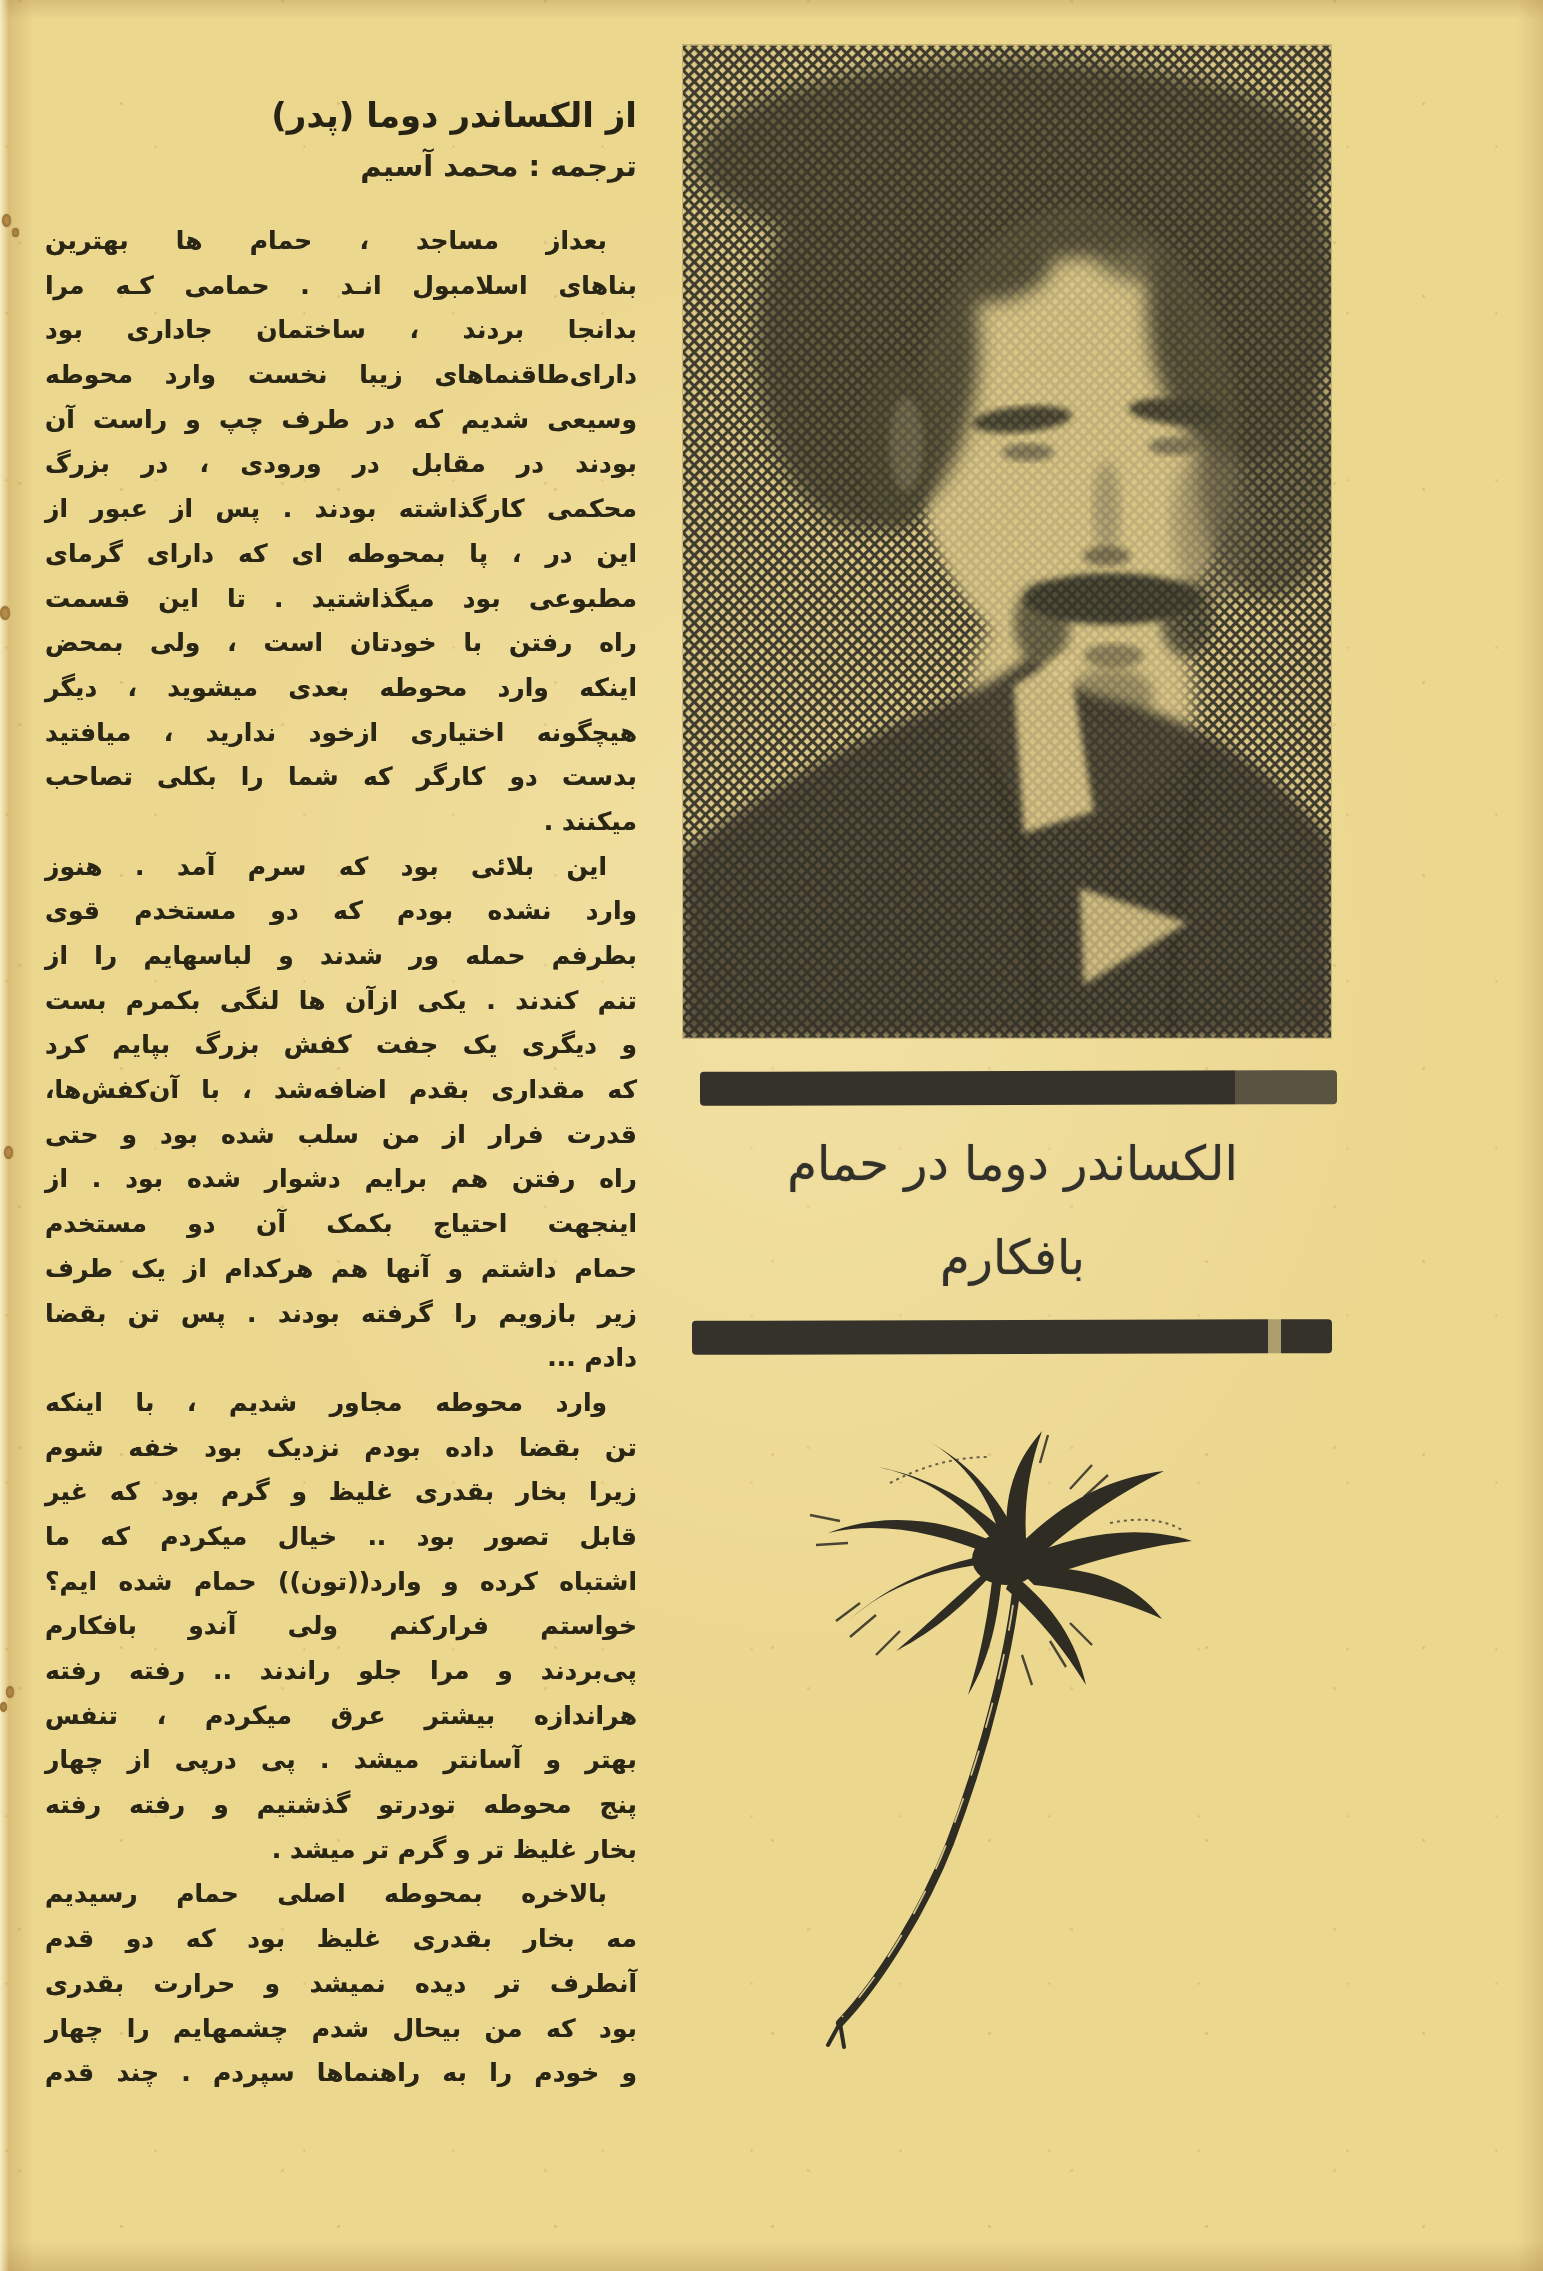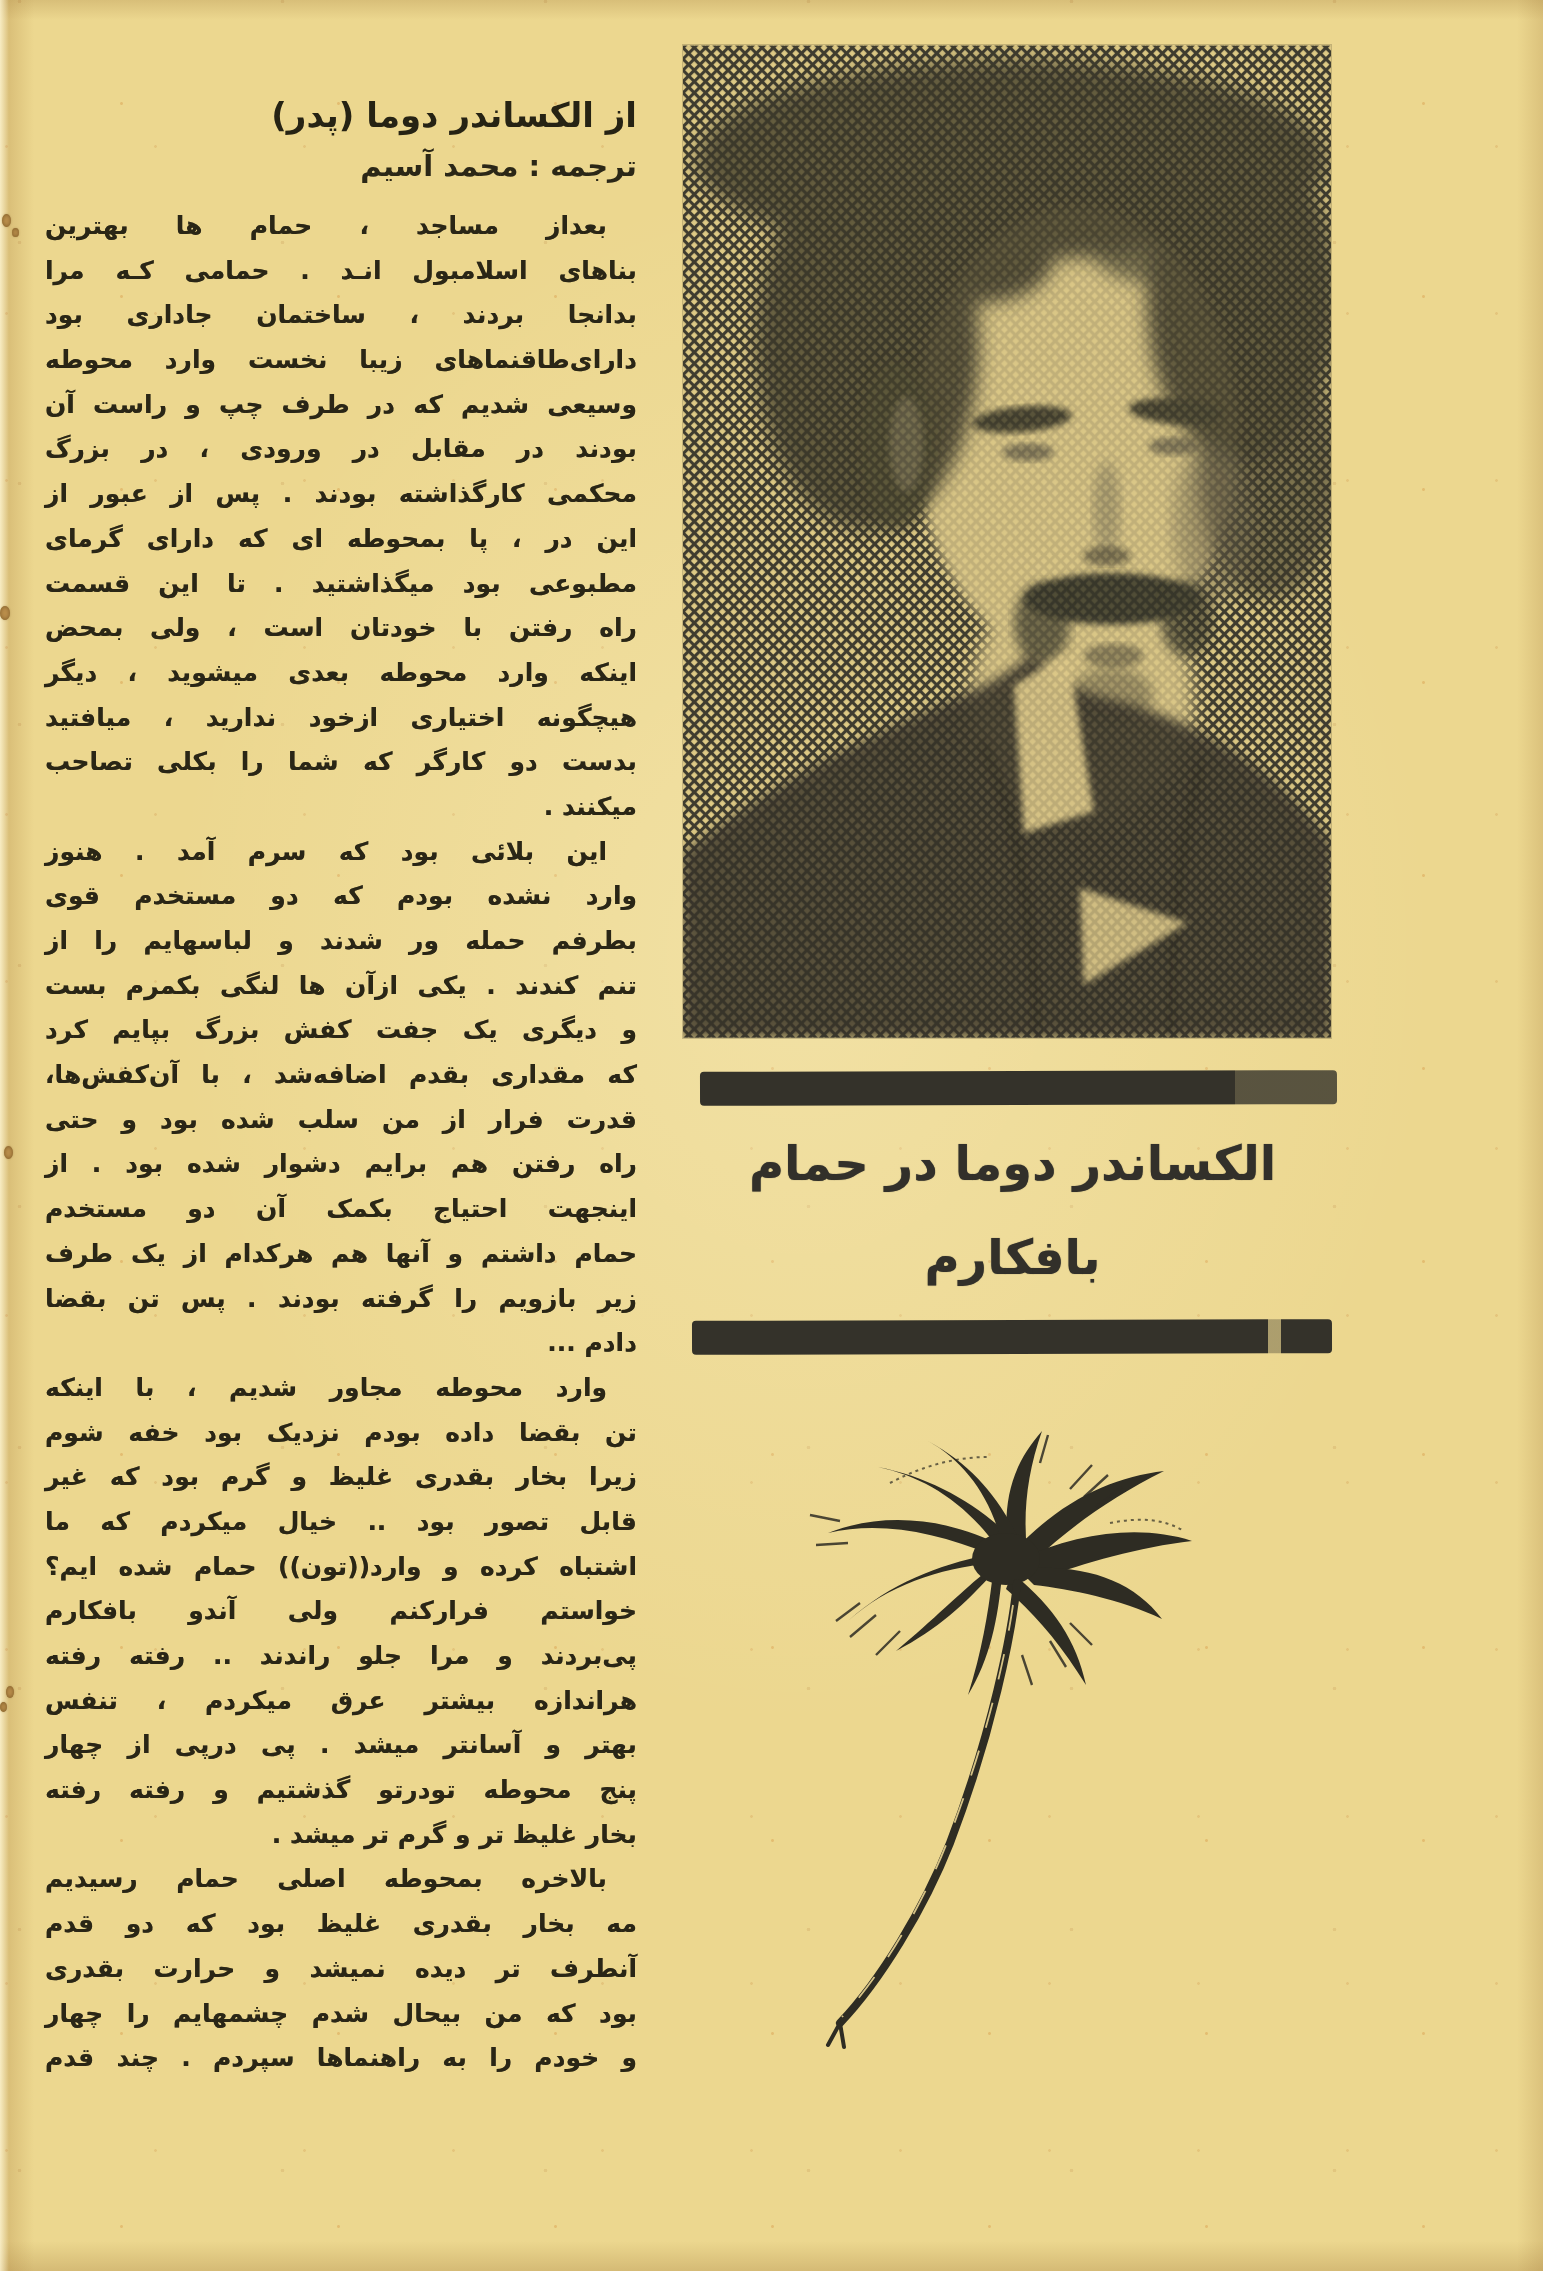--- a/index.html
+++ b/index.html
@@ -29,21 +29,21 @@
     direction:rtl;
   }
   .headline{
     font-size:34px; font-weight:700; line-height:42px;
     text-align:right; margin:0 0 10px 0; color:#262314;
   }
   .translator{
     font-size:29px; font-weight:700; line-height:40px;
     text-align:right; margin:8px 0 14px 0; color:#2b2717;
   }
-  .article-body{ margin-top:18px; }
+  .article-body{ margin-top:33px; }
   .line{
     font-size:25px; font-weight:700; line-height:44.7px; height:44.7px;
     text-align:justify; text-align-last:justify;
     overflow:visible; white-space:normal; color:#2a2616;
     text-shadow:0 0 .6px rgba(42,38,22,.55);
   }
   .line.first{ padding-right:30px; }
   .line.end{ text-align-last:right; }
   
   .photo{
@@ -54,21 +54,21 @@
     position:absolute; height:34px; border-radius:4px;
     background:linear-gradient(90deg,#34322a 0 84%, rgba(52,50,42,.8) 84% 100%);
     transform:rotate(-.15deg);
   }
   .rule-top{ left:700px; top:1071px; width:637px; }
   .rule-bottom{ left:692px; top:1320px; width:640px;
     background:linear-gradient(90deg,#34322a 0 90%, rgba(52,50,42,.35) 90% 92%, #34322a 92% 100%);
   }
   .article-title{
     position:absolute; left:690px; top:1116px; width:645px;
-    text-align:center; font-weight:700; font-size:48px; line-height:94px;
+    text-align:center; font-weight:400; font-size:48px; line-height:94px;
     color:#32302a; text-shadow:0 0 1px rgba(50,48,42,.6);
   }
   .palm{ position:absolute; left:740px; top:1393px; width:470px; height:680px; }
   
   .hole{
     position:absolute; border-radius:50%;
     background:#bb8f4c; box-shadow:inset 0 0 4px #7c5a26, 0 0 2px rgba(120,90,40,.4);
   }
 </style>
 </head>

